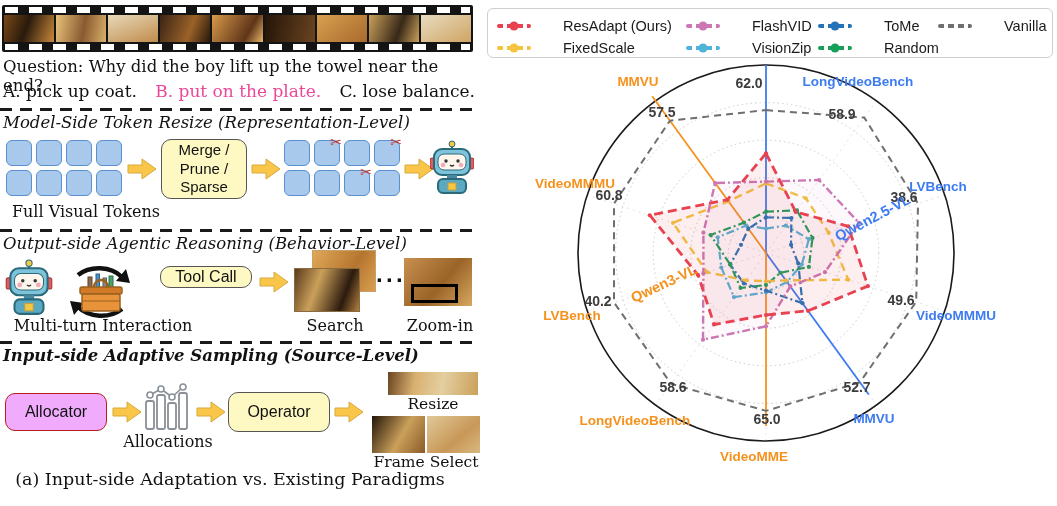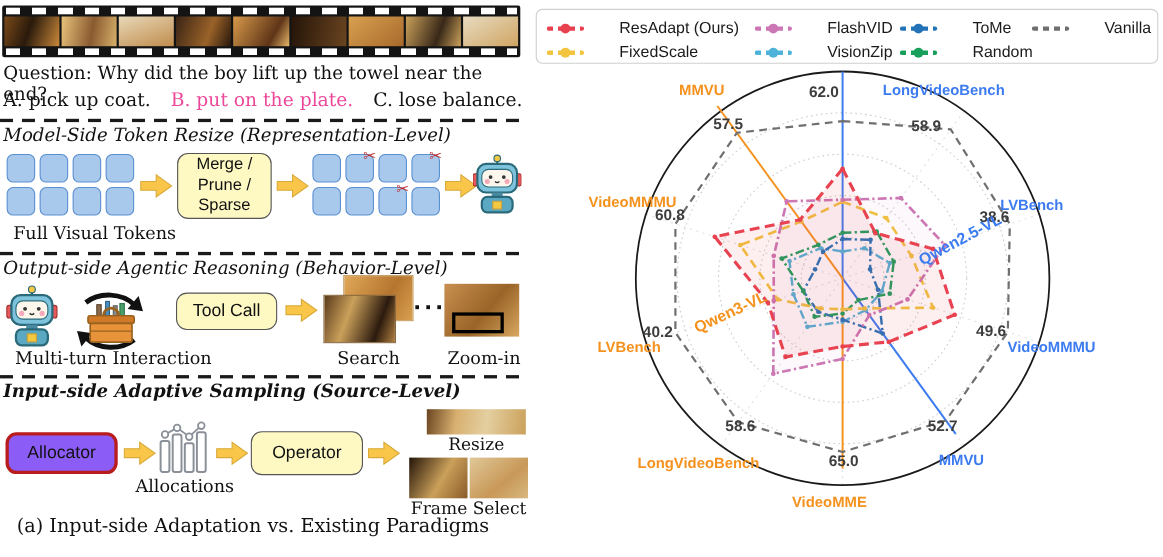--- a/index.html
+++ b/index.html
@@ -45,22 +45,22 @@
   .token { background:#a9c9ec; border:1.5px solid #5a8fd0; border-radius:6px; position:relative; }
   .token .cut { position:absolute; right:-3px; top:-7px; font-size:14px; color:#c23030;
                 font-family:"DejaVu Sans", sans-serif; }
   .g-full { left:6px; top:140px; }
   .g-comp { left:284px; top:140px; }
 
   .box { position:absolute; background:#fef9c3; border:1.6px solid #555; border-radius:10px;
          display:flex; align-items:center; justify-content:center; text-align:center;
          font-size:15px; color:#111; line-height:1.25; }
   .box-merge { left:161px; top:139px; width:86px; height:60px; }
-  .box-tool  { left:160px; top:266px; width:92px; height:34px; font-size:16px; }
-  .box-alloc { left:5px;  top:393px; width:102px; height:38px; background:#8b5cf6; border:3px solid #b91c1c; font-size:16px; }
+  .box-tool  { left:160px; top:266px; width:92px; height:22px; font-size:16px; }
+  .box-alloc { left:5px;  top:393px; width:102px; height:38px; background:#f0abfc; border:1px solid #b91c1c; font-size:16px; }
   .box-oper  { left:228px; top:392px; width:102px; height:40px; font-size:16px; }
 
   .yarrow { position:absolute; width:30px; height:22px; }
   .diag-label { position:absolute; font-family:"DejaVu Serif", serif; font-size:16px; color:#111; text-align:center; }
 
   .robot-s2 { position:absolute; left:430px; top:140px; }
   .robot-s3 { position:absolute; left:5px; top:259px; }
   .cycle { position:absolute; left:60px; top:261px; }
 
   .img-block { position:absolute; }

